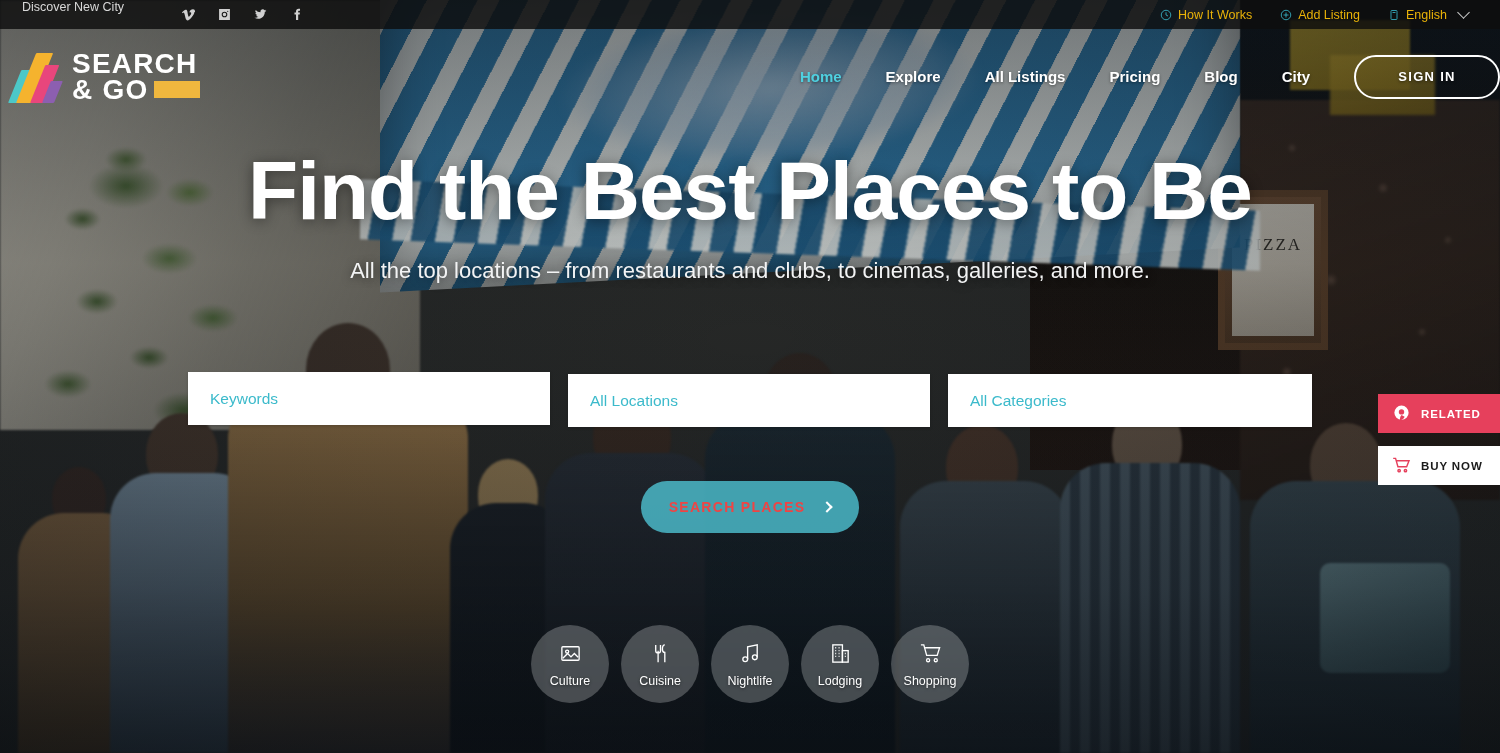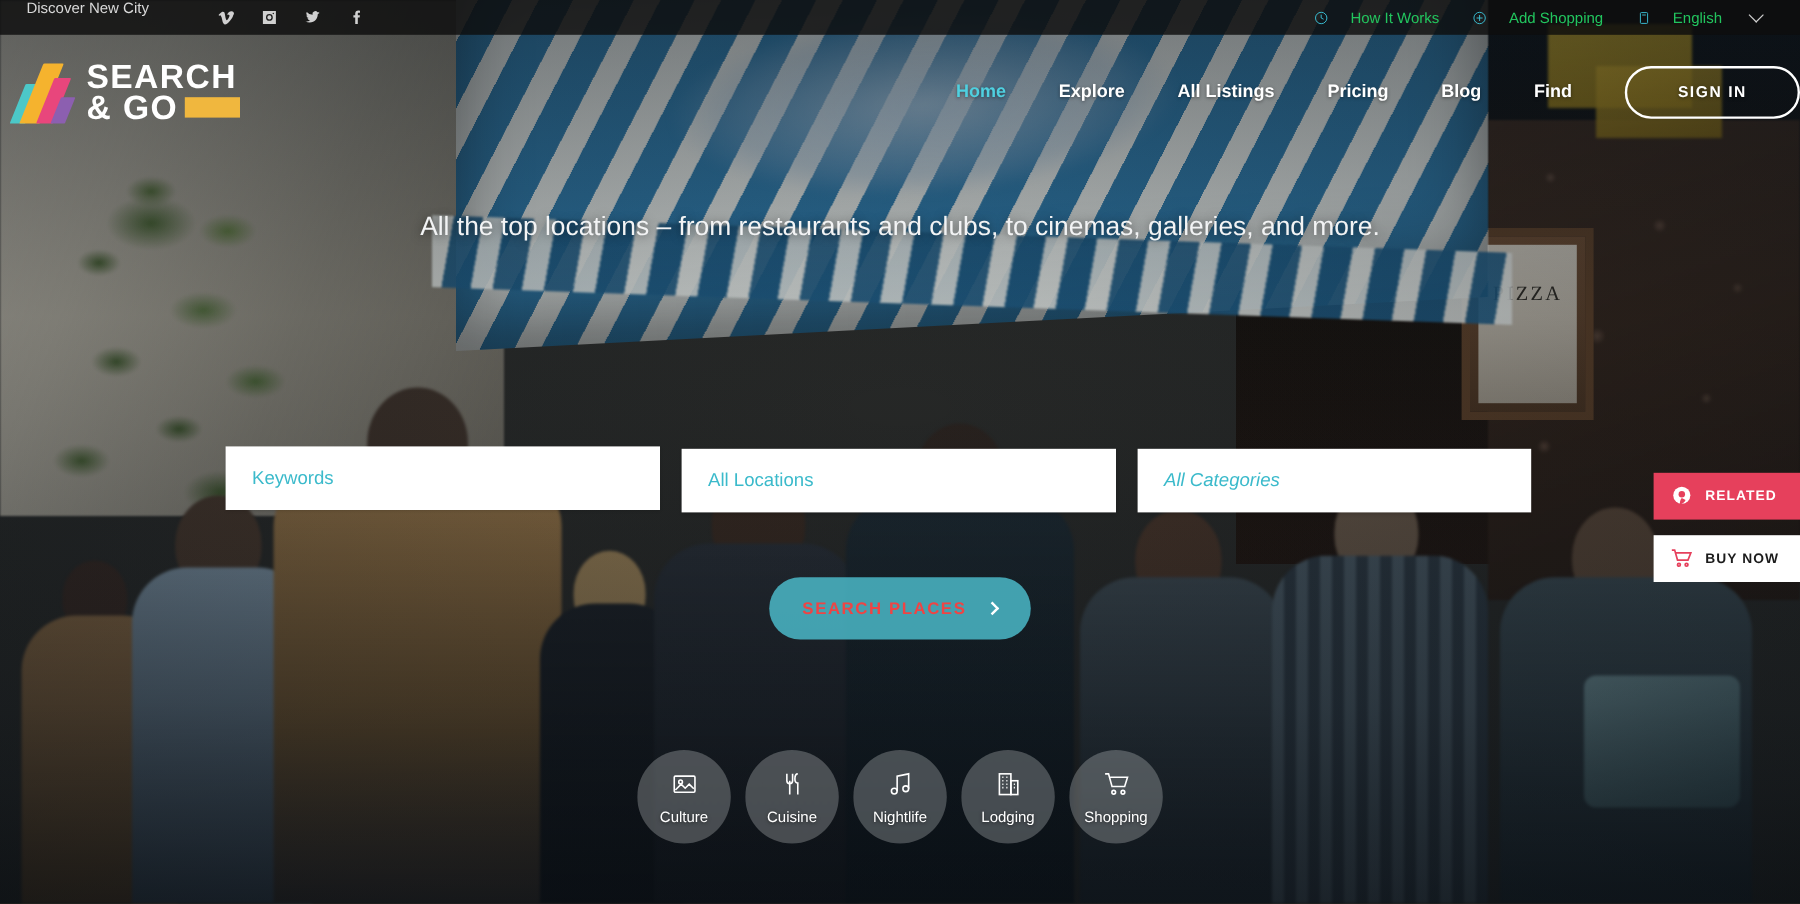--- a/index.html
+++ b/index.html
@@ -152,22 +152,22 @@
     width: 36px; height: 29px;
     display: flex; align-items: center; justify-content: center;
     color: #cfcfcf; text-decoration: none;
   }
   .social svg { width: 13px; height: 13px; fill: #d0d0d0; }
   .topbar-right {
     margin-left: auto; display: flex; align-items: center;
     padding-right: 18px; gap: 0;
   }
   .tb-item {
-    display: flex; align-items: center; gap: 18px;
-    color: #22c55e; font-size: 12.5px; text-decoration: none;
+    display: flex; align-items: center; gap: 6px;
+    color: #eab308; font-size: 12.5px; text-decoration: none;
     padding: 0 14px; height: 29px;
     cursor: pointer;
   }
   .tb-item svg { width: 12px; height: 12px; stroke: #3bbfd4; fill: none; stroke-width: 1.6; }
   .caret {
     display: inline-block; width: 9px; height: 9px;
     border-right: 1.6px solid #cfcfcf; border-bottom: 1.6px solid #cfcfcf;
     transform: rotate(45deg); margin-left: 6px; margin-top: -4px;
   }
 
@@ -241,21 +241,21 @@
   .field {
     background: #fff; height: 53px;
     display: flex; align-items: center;
     padding: 0 22px;
     font-size: 15.5px; color: #3bbacb;
     cursor: text;
     box-shadow: 0 1px 3px rgba(0,0,0,.18);
   }
   .field.f1 { width: 362px; margin-right: 18px; }
   .field.f2 { width: 362px; margin-right: 18px; margin-top: 2px; }
-  .field.f3 { width: 328px; margin-top: 2px; font-style: italic; }
+  .field.f3 { width: 364px; margin-top: 2px; }
 
   .searchbtn {
     position: absolute; top: 481px; left: 50%; transform: translateX(-50%);
     width: 218px; height: 52px; border-radius: 26px;
     background: rgba(77,190,206,.82);
     color: #ef4444; font-size: 14px; font-weight: 700; letter-spacing: 1.3px;
     display: flex; align-items: center; justify-content: center; gap: 16px;
     cursor: pointer; z-index: 16; border: none;
     font-family: "Liberation Sans", sans-serif;
   }
@@ -410,21 +410,21 @@
             <circle cx="12" cy="12" r="9.5"></circle>
             <path d="M12 6.5V12l4 2"></path>
           </svg>
         <span>How It Works</span>
       </a>
       <a class="tb-item" href="#">
         <svg viewBox="0 0 24 24">
             <circle cx="12" cy="12" r="9.5"></circle>
             <path d="M12 7v10M7 12h10"></path>
           </svg>
-        <span>Add Shopping</span>
+        <span>Add Listing</span>
       </a>
       <a class="tb-item" href="#">
         <svg viewBox="0 0 24 24">
             <rect x="6" y="3" width="12" height="18" rx="1.5"></rect>
             <path d="M9 7h6"></path>
           </svg>
         <span>English</span>
         <span class="caret"></span>
       </a>
     </div>
@@ -446,26 +446,27 @@
         </div>
       </div>
     </div>
 
     <nav class="nav">
       <a href="#" class="active">Home</a>
       <a href="#">Explore</a>
       <a href="#">All Listings</a>
       <a href="#">Pricing</a>
       <a href="#">Blog</a>
-      <a href="#">Find</a>
+      <a href="#">City</a>
       <div class="signin">SIGN IN</div>
     </nav>
   </div>
 
   <div class="hero">
+    <h1>Find the Best Places to Be</h1>
     <p>All the top locations – from restaurants and clubs, to cinemas, galleries, and more.</p>
   </div>
 
   <div class="searchrow">
     <div class="field f1">Keywords</div>
     <div class="field f2">All Locations</div>
     <div class="field f3">All Categories</div>
   </div>
 
   <button class="searchbtn">

